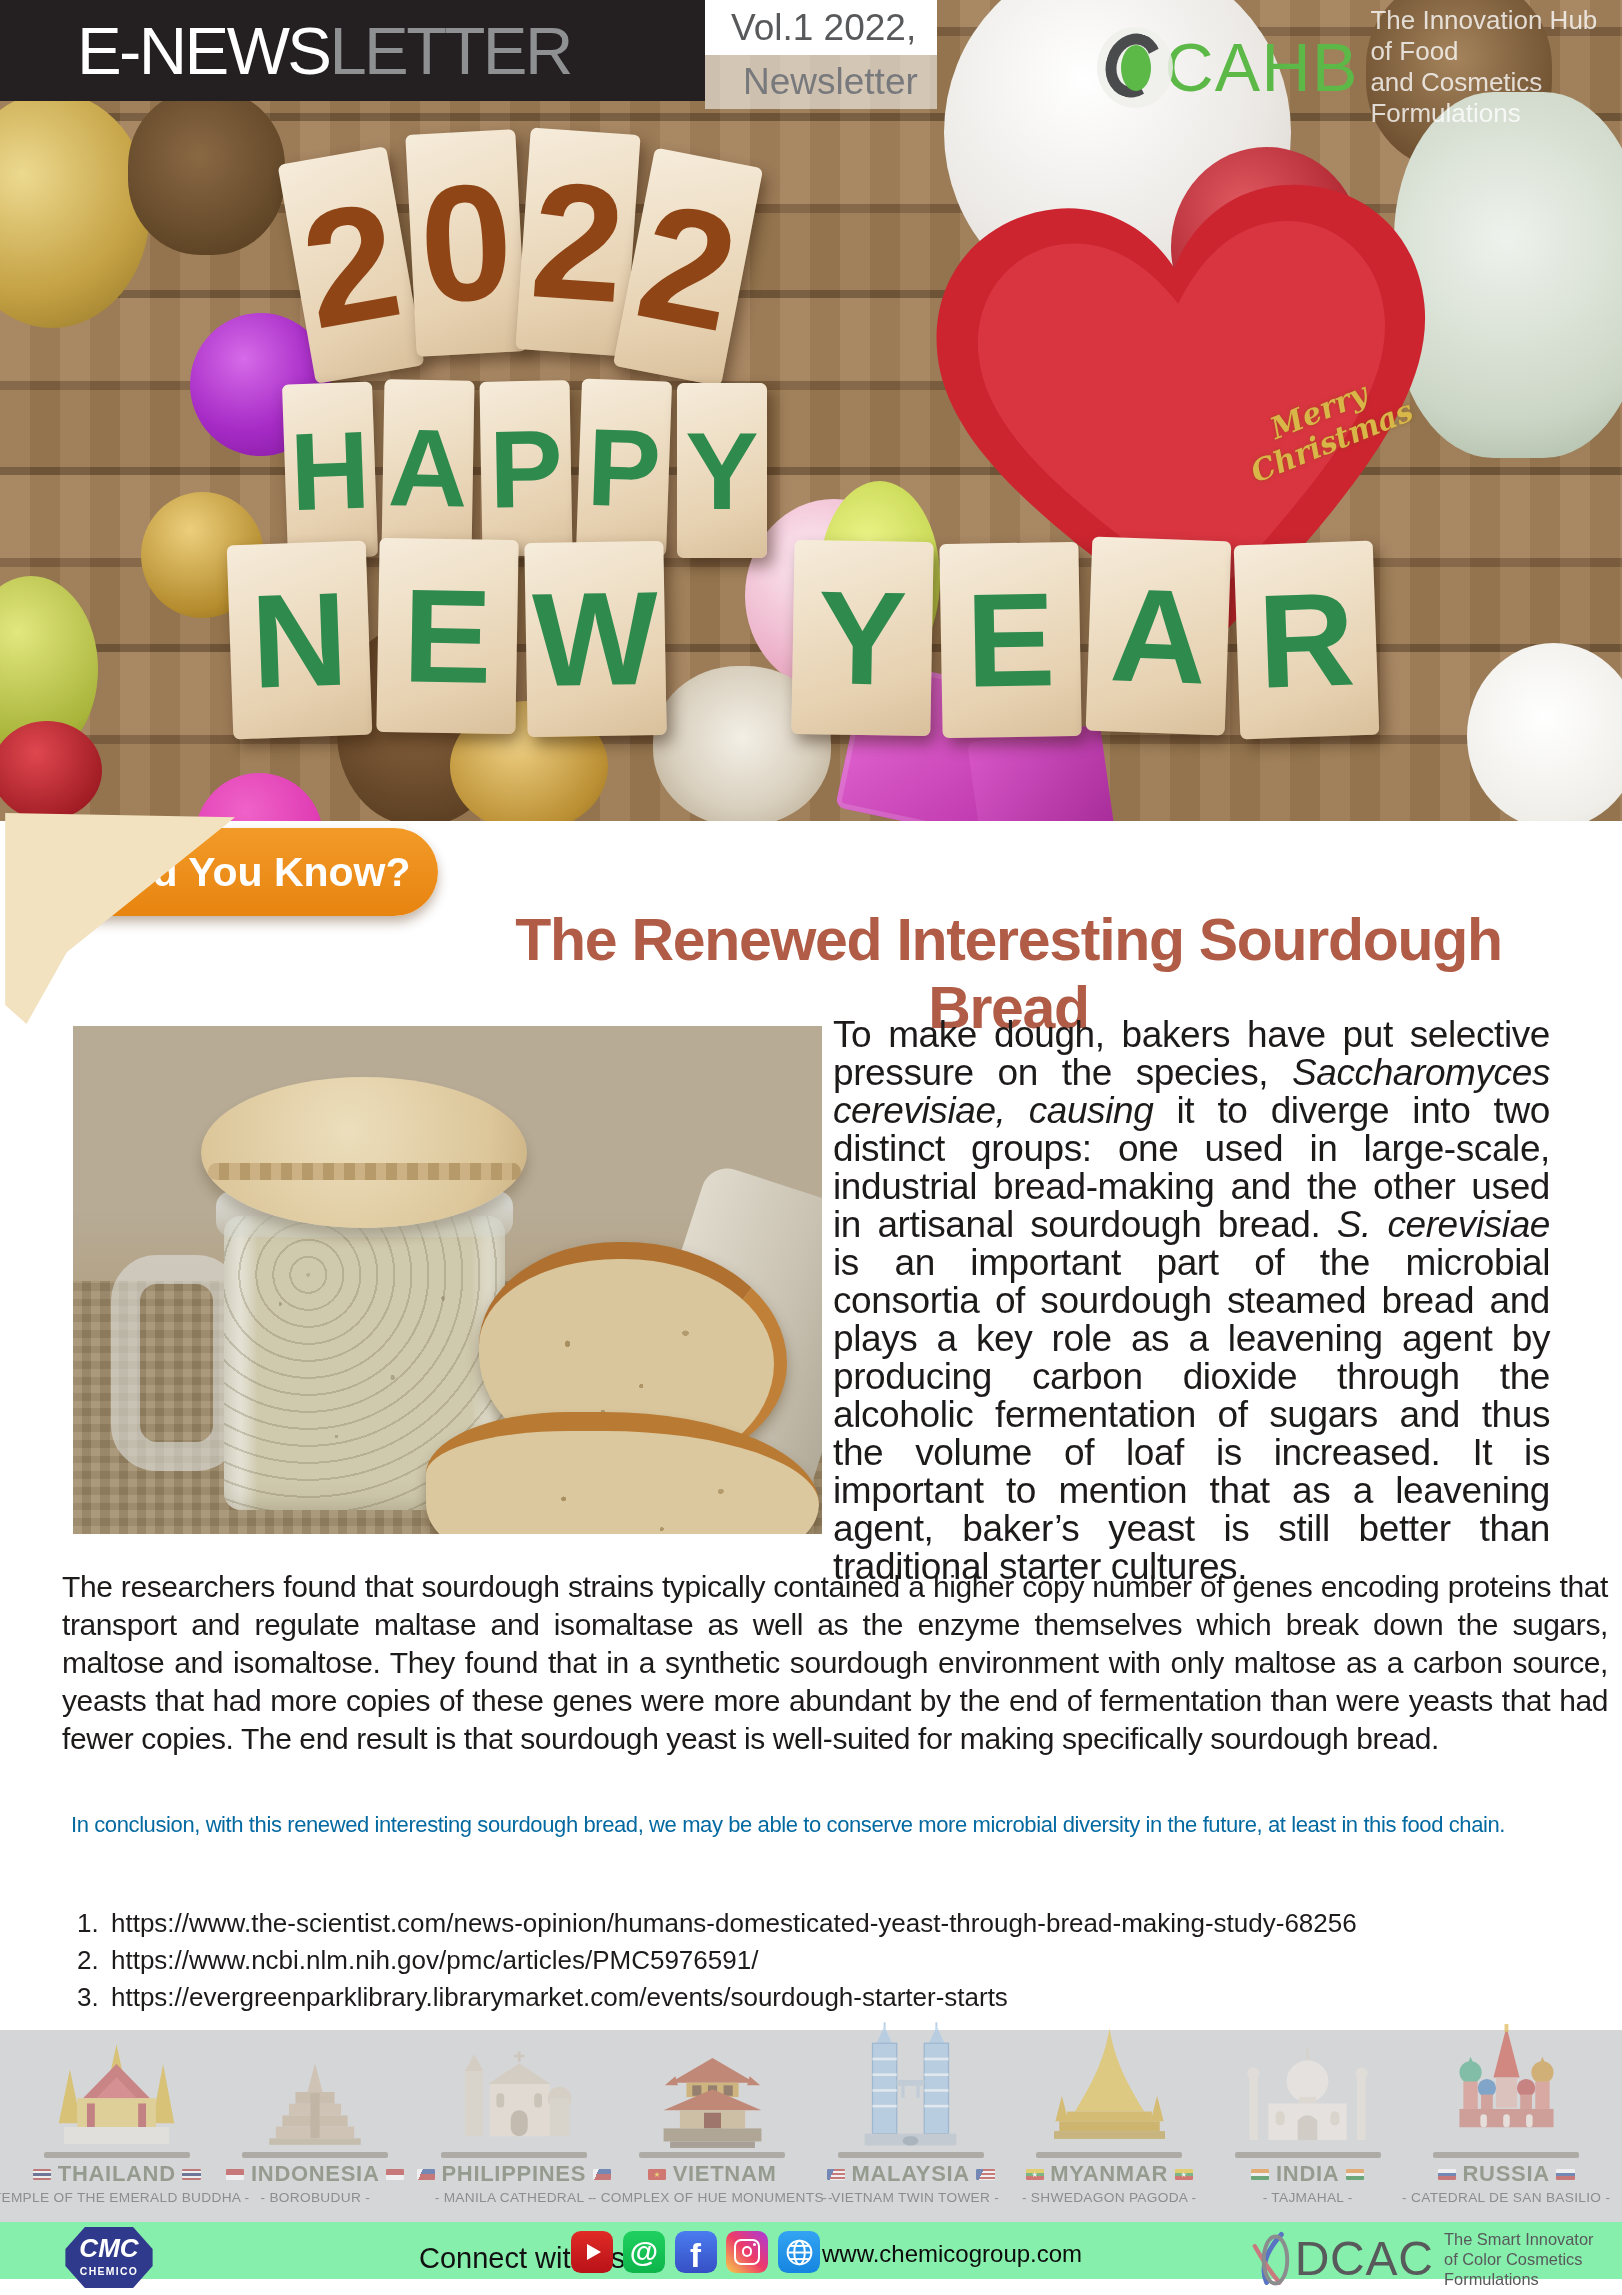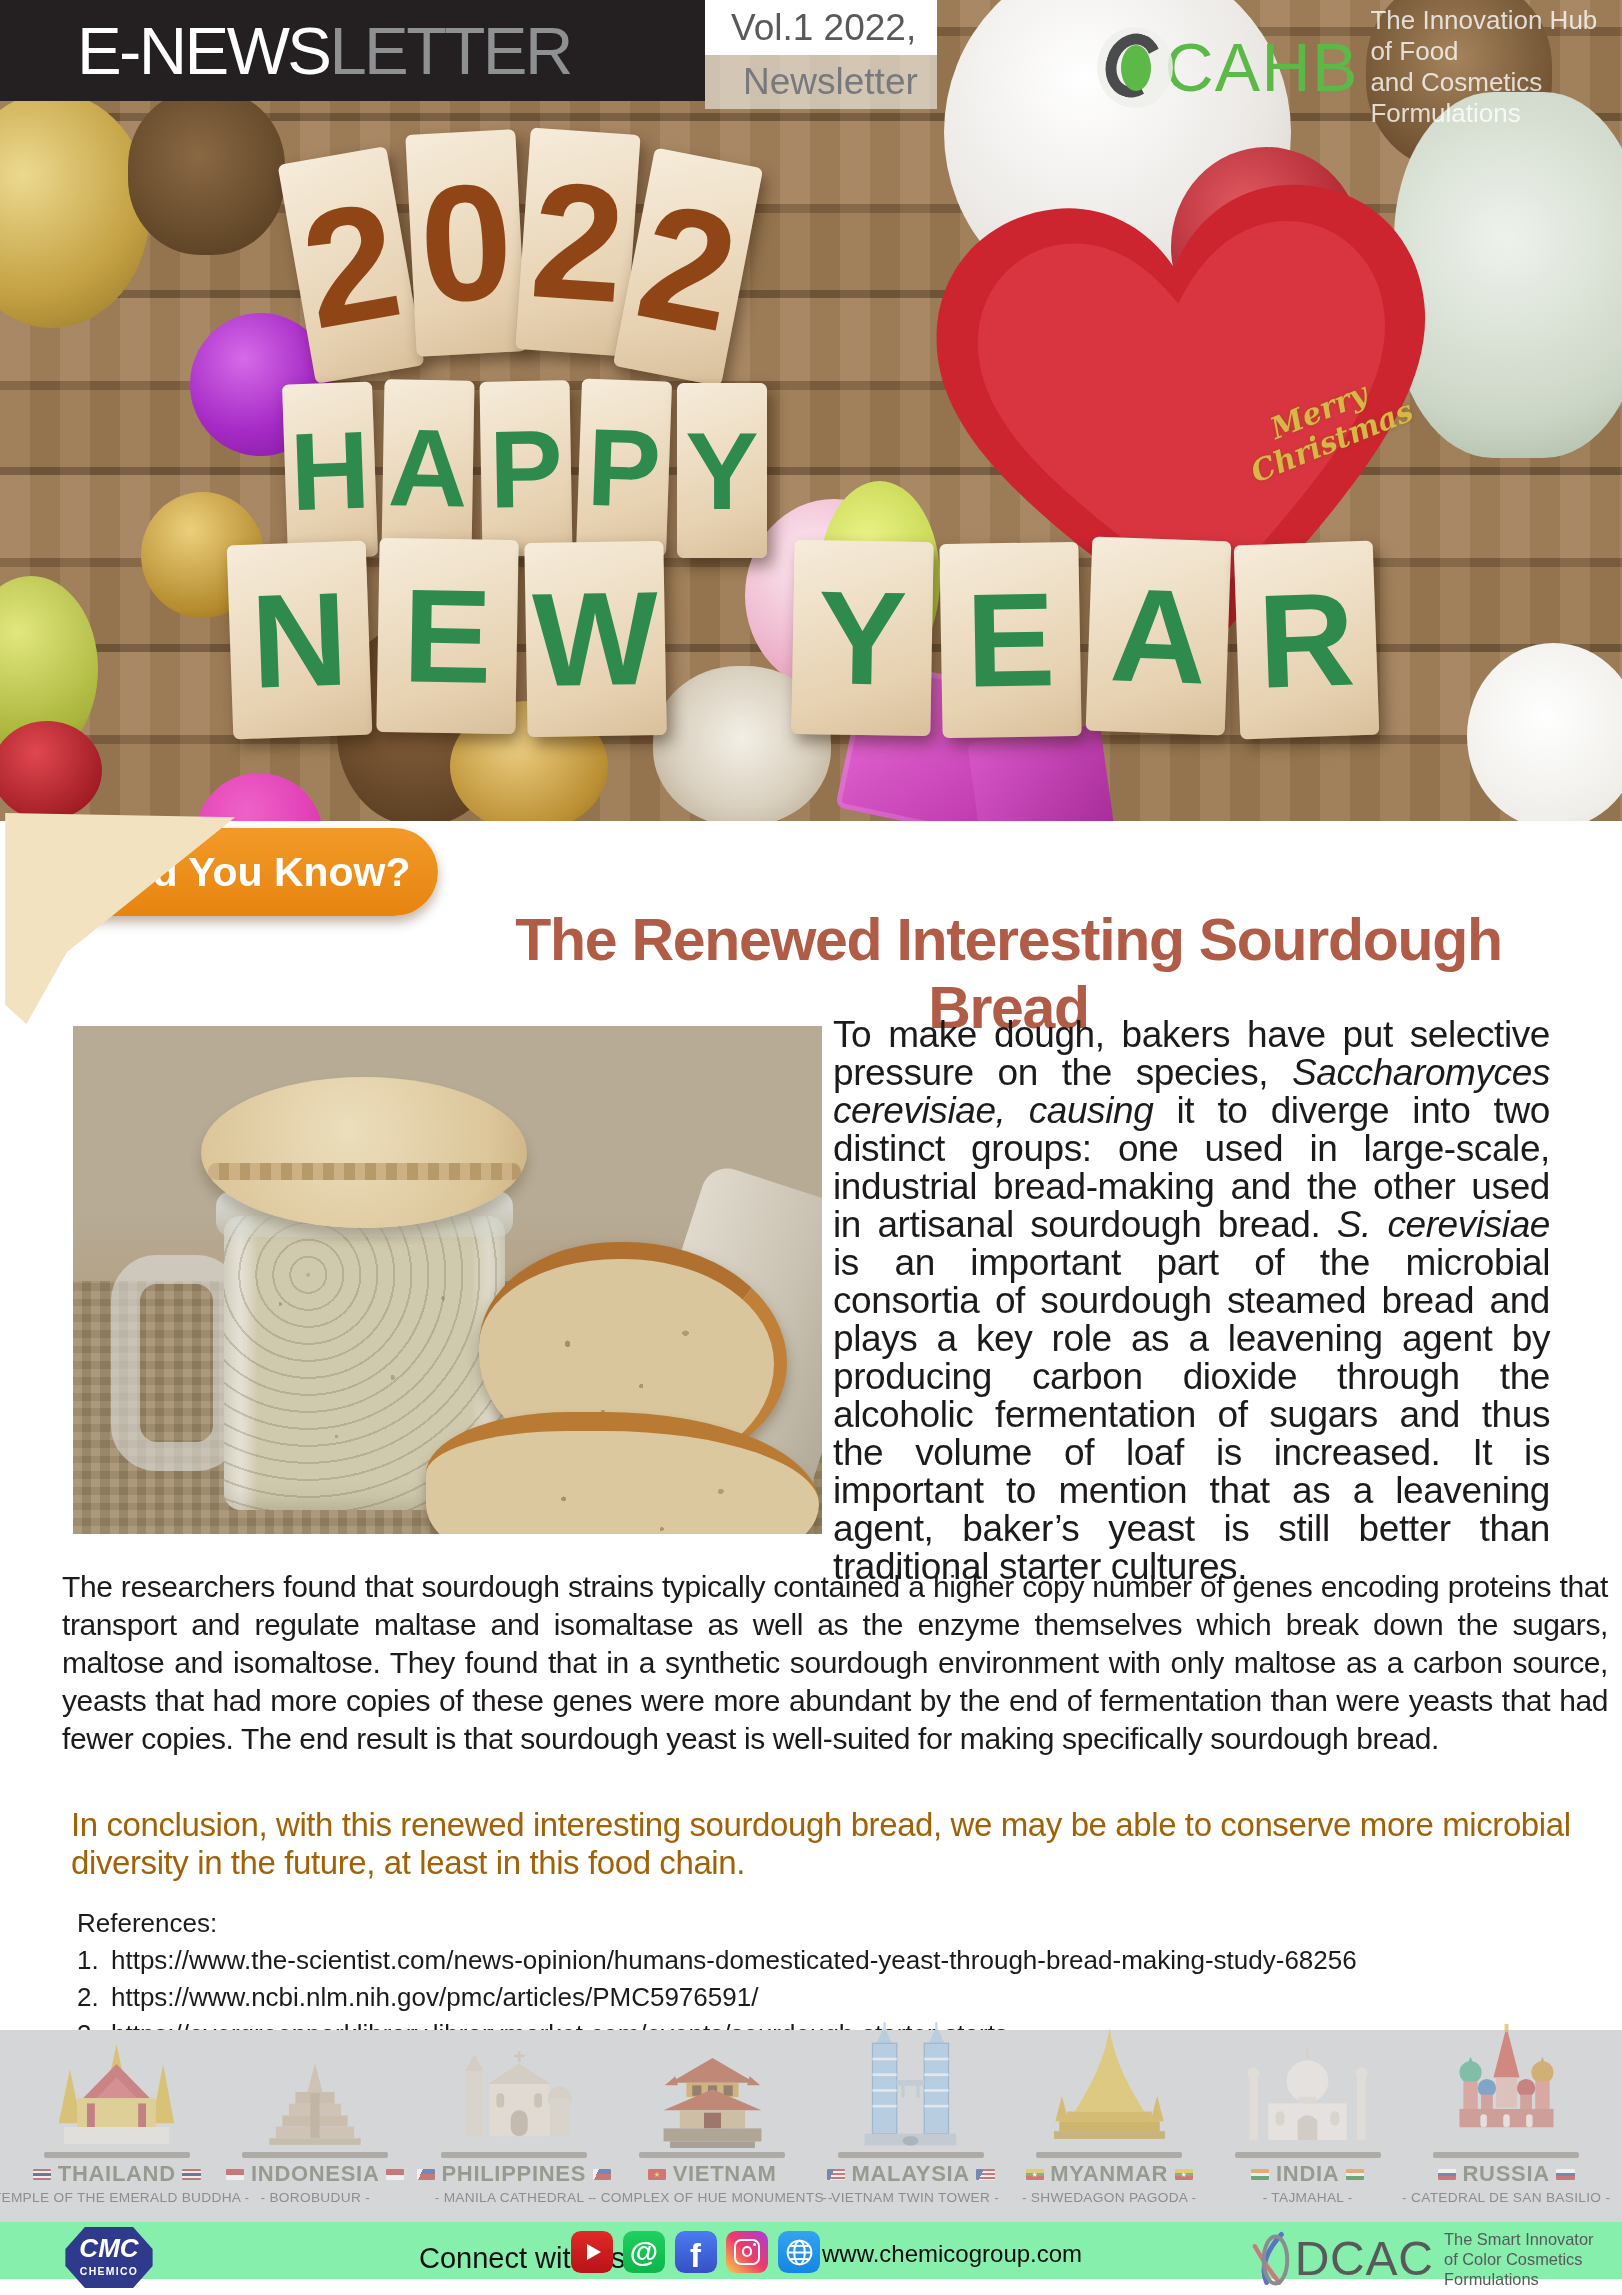--- a/index.html
+++ b/index.html
@@ -108,21 +108,21 @@
       #dcc89e;
     border-top:19.6px solid #b97a34; box-shadow:0 7.9px 11.8px rgba(60,40,10,.35); }
 
   
   .col-text { position:absolute; left:833px; top:1016px; width:717px;
     font-size:37px; line-height:38px; letter-spacing:-0.4px; color:#1d1a1a; text-align:justify; }
   .it { font-style:italic; }
   .para2 { position:absolute; left:62px; top:1568px; width:1546px;
     font-size:30px; line-height:38px; letter-spacing:-0.4px; color:#1d1a1a; text-align:justify; }
   .para3 { position:absolute; left:71px; top:1806px; width:1525px;
-    font-size:33px; line-height:38px; letter-spacing:-0.4px; color:#a16207; }
+    font-size:22px; line-height:38px; letter-spacing:-0.4px; color:#0369a1; }
   .refs { position:absolute; left:77px; top:1905px; font-size:26px; line-height:37px; color:#1d1a1a; }
   .refs .ref-line { display:flex; }
   .refs .ref-num { width:34px; }
   .ref-url { color:#1d1a1a; text-decoration:none; }
 
   
   .footer-strip { position:absolute; left:0; top:2030px; width:1623px; height:192px; background:#d5d6d8; }
   .landmarks { position:absolute; left:0; top:0; width:100%; height:100%;
     display:flex; justify-content:space-evenly; align-items:flex-end; padding:0 11.8px 17px 11.8px; opacity:.62; }
   .landmark { display:flex; flex-direction:column; align-items:center; width:187px;text-align:center; }
@@ -290,21 +290,20 @@
     <div class="bread-top"></div>
     <div class="bread-bot"></div>
   </div>
 
   <p class="col-text"><span>To make dough, bakers have put selective pressure on the species, </span><span class="it">Saccharomyces cerevisiae, causing</span><span> it to diverge into two distinct groups: one used in large-scale, industrial bread-making and the other used in artisanal sourdough bread. </span><span class="it">S. cerevisiae</span><span> is an important part of the microbial consortia of sourdough steamed bread and plays a key role as a leavening agent by producing carbon dioxide through the alcoholic fermentation of sugars and thus the volume of loaf is increased. It is important to mention that as a leavening agent, baker’s yeast is still better than traditional starter cultures.</span></p>
 
   <p class="para2">The researchers found that sourdough strains typically contained a higher copy number of genes encoding proteins that transport and regulate maltase and isomaltase as well as the enzyme themselves which break down the sugars, maltose and isomaltose. They found that in a synthetic sourdough environment with only maltose as a carbon source, yeasts that had more copies of these genes were more abundant by the end of fermentation than were yeasts that had fewer copies. The end result is that sourdough yeast is well-suited for making specifically sourdough bread.</p>
   <p class="para3">In conclusion, with this renewed interesting sourdough bread, we may be able to conserve more microbial diversity in the future, at least in this food chain.</p>
 
   <div class="refs">
-    <div>References:</div>
     <div class="ref-line">
       <span class="ref-num">1.</span>
       <a class="ref-url" href="#">https://www.the-scientist.com/news-opinion/humans-domesticated-yeast-through-bread-making-study-68256</a>
     </div>
     <div class="ref-line">
       <span class="ref-num">2.</span>
       <a class="ref-url" href="#">https://www.ncbi.nlm.nih.gov/pmc/articles/PMC5976591/</a>
     </div>
     <div class="ref-line">
       <span class="ref-num">3.</span>

